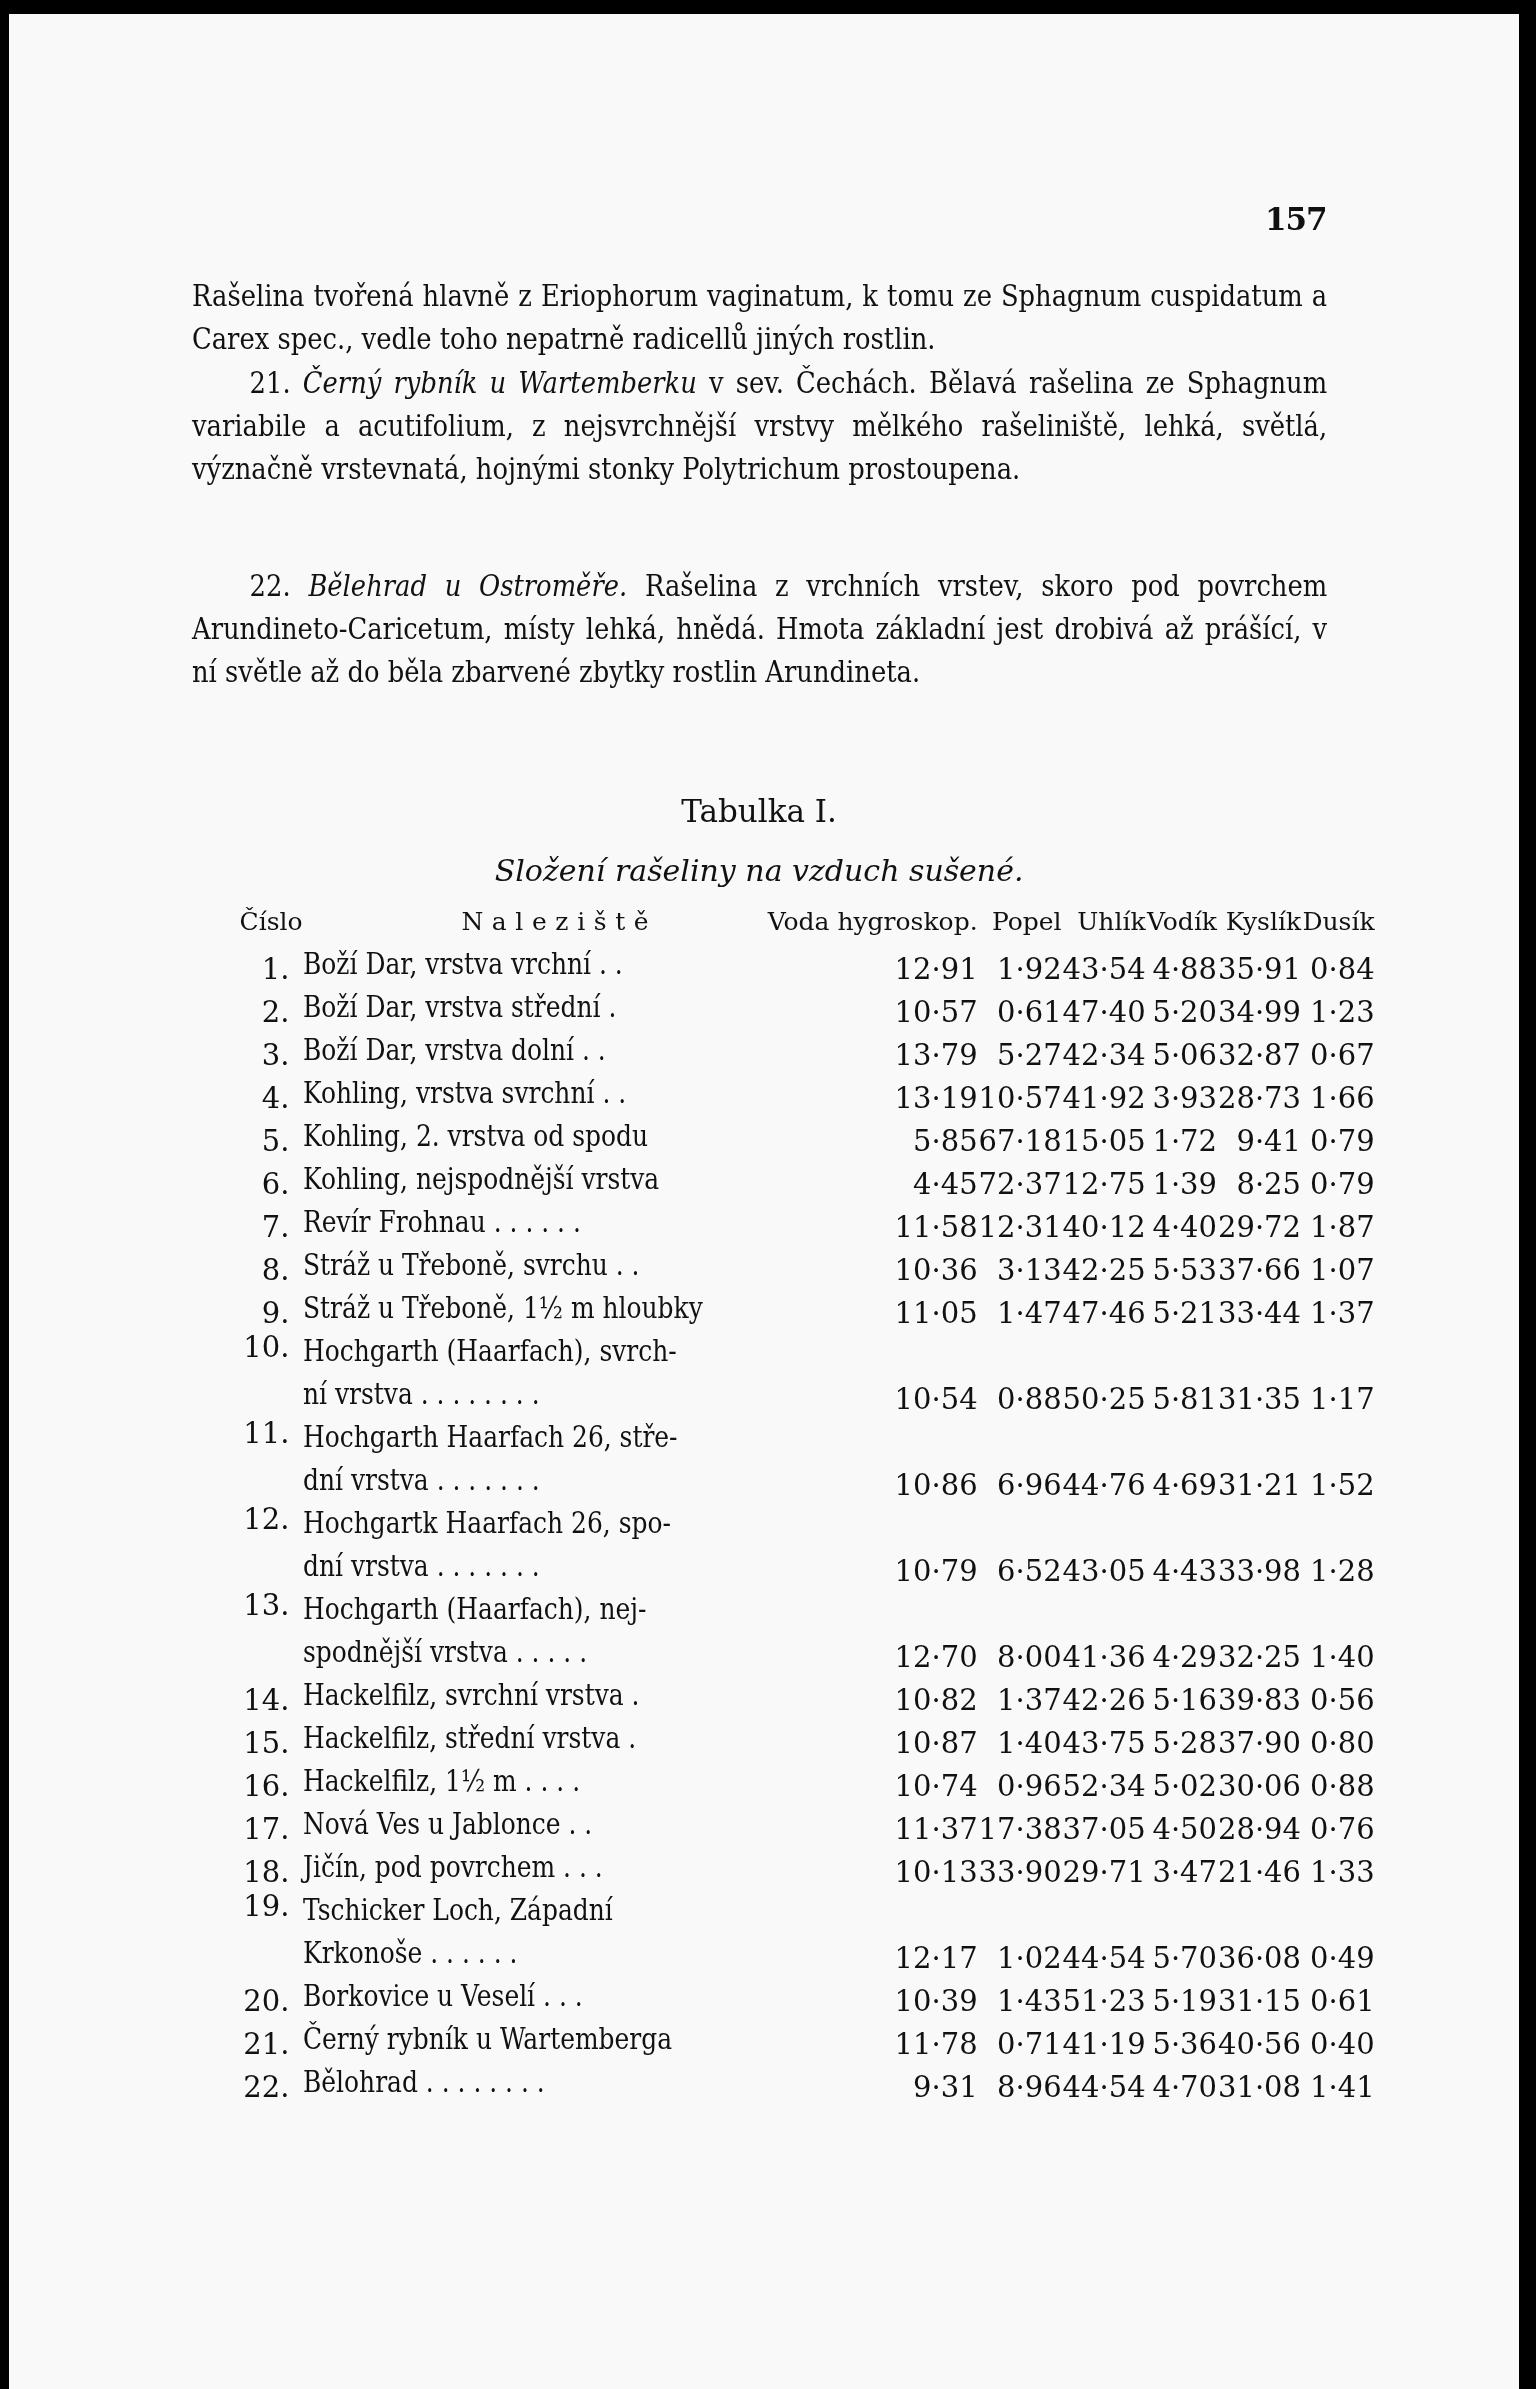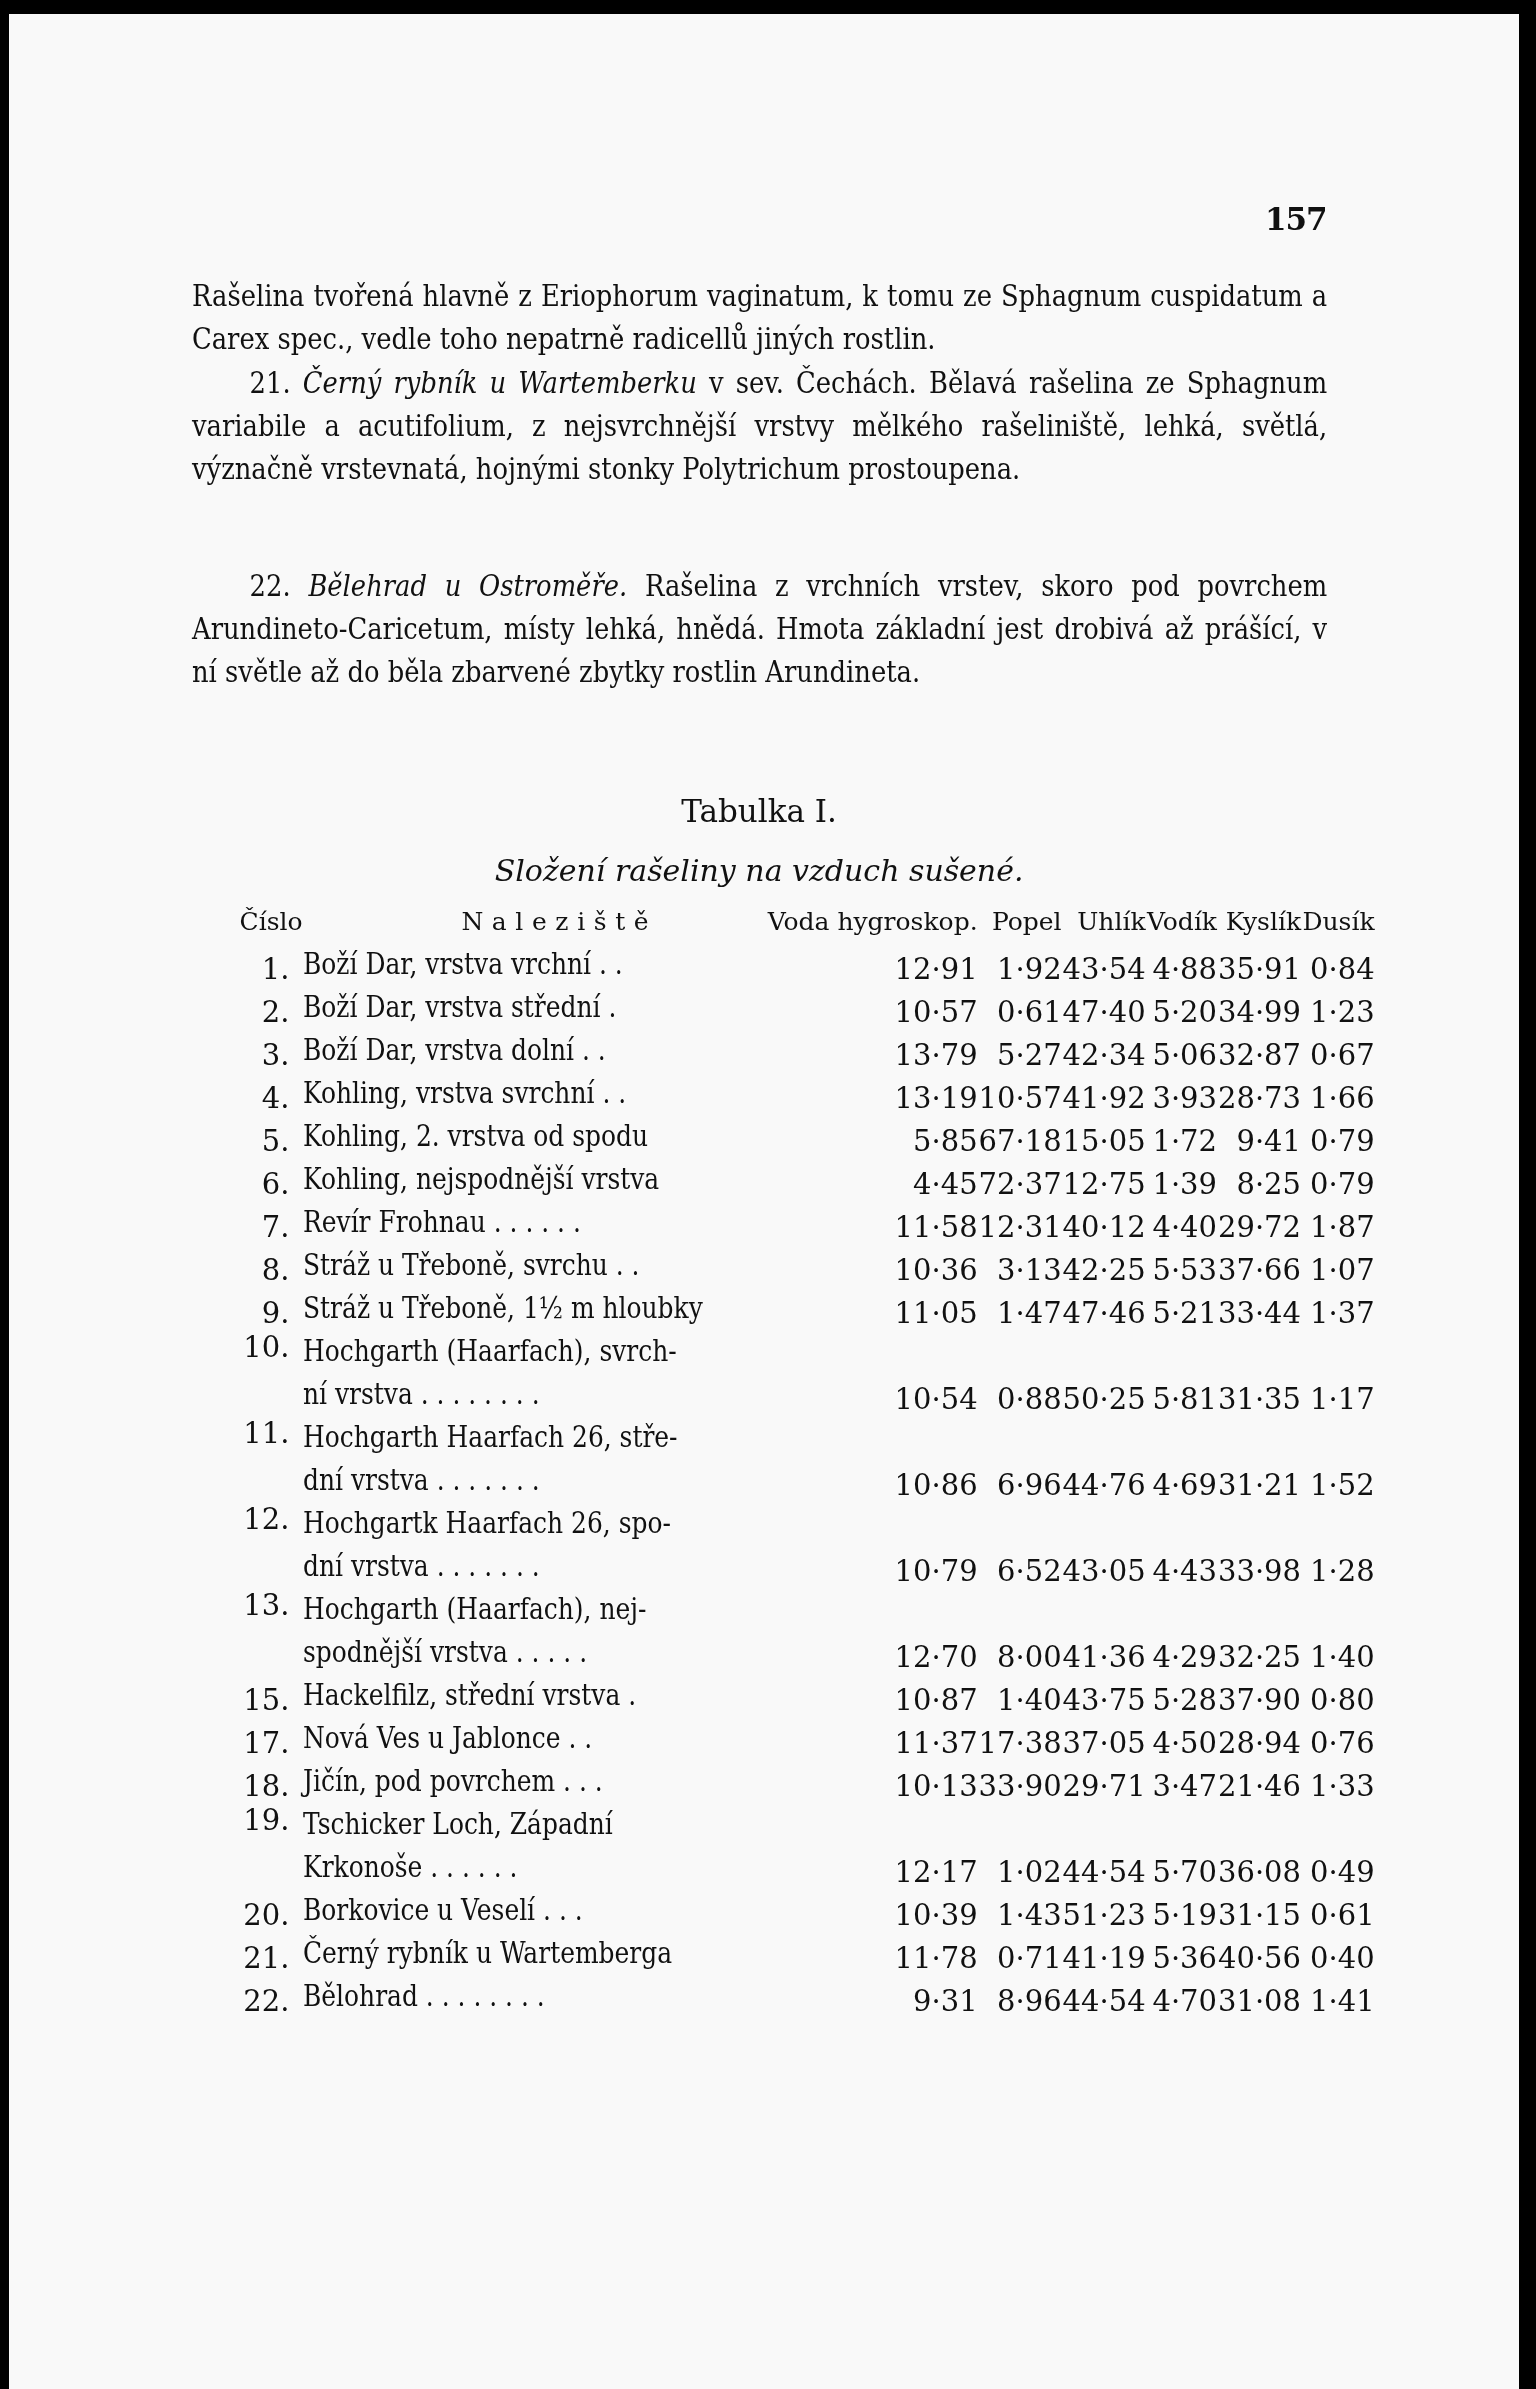--- a/index.html
+++ b/index.html
@@ -247,32 +247,56 @@
               <span class="l2"><span class="cond">spodnější vrstva . . . . .</span></span>
             </td>
             <td class="val first"><span>12·70</span></td>
             <td class="val"><span>8·00</span></td>
             <td class="val"><span>41·36</span></td>
             <td class="val"><span>4·29</span></td>
             <td class="val"><span>32·25</span></td>
             <td class="val"><span>1·40</span></td>
           </tr>
           <tr>
+            <td class="num">14.</td>
+            <td class="site">
+              <span class="l1"><span class="cond">Hackelfilz, svrchní vrstva .</span></span>
+            </td>
+            <td class="val first"><span>10·82</span></td>
+            <td class="val"><span>1·37</span></td>
+            <td class="val"><span>42·26</span></td>
+            <td class="val"><span>5·16</span></td>
+            <td class="val"><span>39·83</span></td>
+            <td class="val"><span>0·56</span></td>
+          </tr>
+          <tr>
             <td class="num">15.</td>
             <td class="site">
               <span class="l1"><span class="cond">Hackelfilz, střední vrstva .</span></span>
             </td>
             <td class="val first"><span>10·87</span></td>
             <td class="val"><span>1·40</span></td>
             <td class="val"><span>43·75</span></td>
             <td class="val"><span>5·28</span></td>
             <td class="val"><span>37·90</span></td>
             <td class="val"><span>0·80</span></td>
           </tr>
           <tr>
+            <td class="num">16.</td>
+            <td class="site">
+              <span class="l1"><span class="cond">Hackelfilz, 1½ m . . . .</span></span>
+            </td>
+            <td class="val first"><span>10·74</span></td>
+            <td class="val"><span>0·96</span></td>
+            <td class="val"><span>52·34</span></td>
+            <td class="val"><span>5·02</span></td>
+            <td class="val"><span>30·06</span></td>
+            <td class="val"><span>0·88</span></td>
+          </tr>
+          <tr>
             <td class="num">17.</td>
             <td class="site">
               <span class="l1"><span class="cond">Nová Ves u Jablonce . .</span></span>
             </td>
             <td class="val first"><span>11·37</span></td>
             <td class="val"><span>17·38</span></td>
             <td class="val"><span>37·05</span></td>
             <td class="val"><span>4·50</span></td>
             <td class="val"><span>28·94</span></td>
             <td class="val"><span>0·76</span></td>

